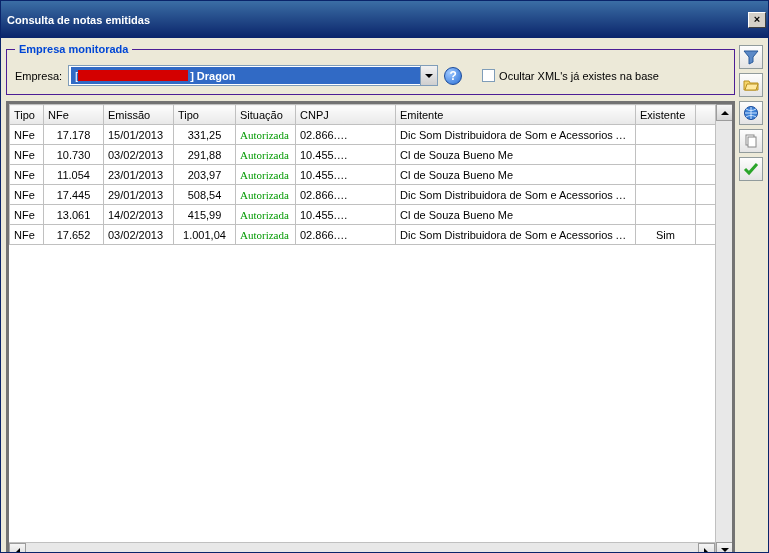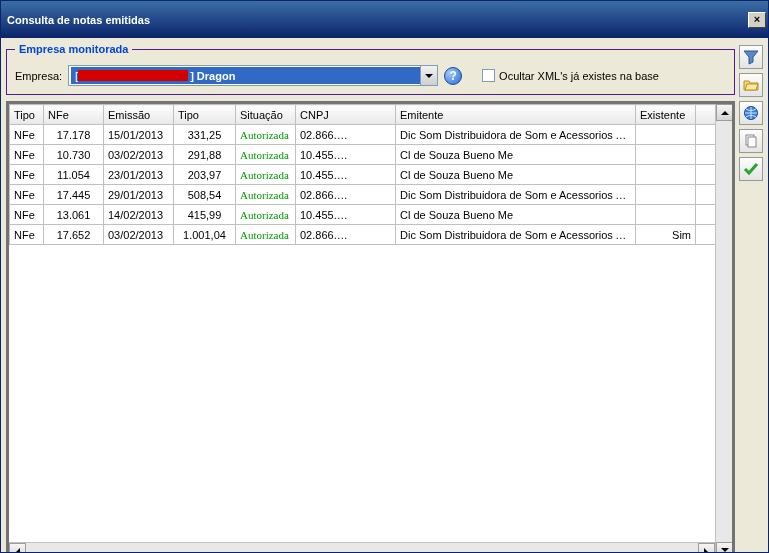--- a/index.html
+++ b/index.html
@@ -289,21 +289,21 @@
               <td></td>
             </tr>
             <tr>
               <td>NFe</td>
               <td class="num">17.652</td>
               <td>03/02/2013</td>
               <td class="num">1.001,04</td>
               <td class="status">Autorizada</td>
               <td>02.866.<span class="red"></span></td>
               <td>Dic Som Distribuidora de Som e Acessorios Aut...</td>
-              <td style="text-align:right">Sim</td>
+              <td style="text-align:center">Sim</td>
               <td></td>
             </tr>
           </tbody>
       </table>
       <div class="scrollbar-v">
         <div class="btn up"></div>
         <div class="btn down"></div>
       </div>
       <div class="scrollbar-h">
         <div class="btn left"></div>

